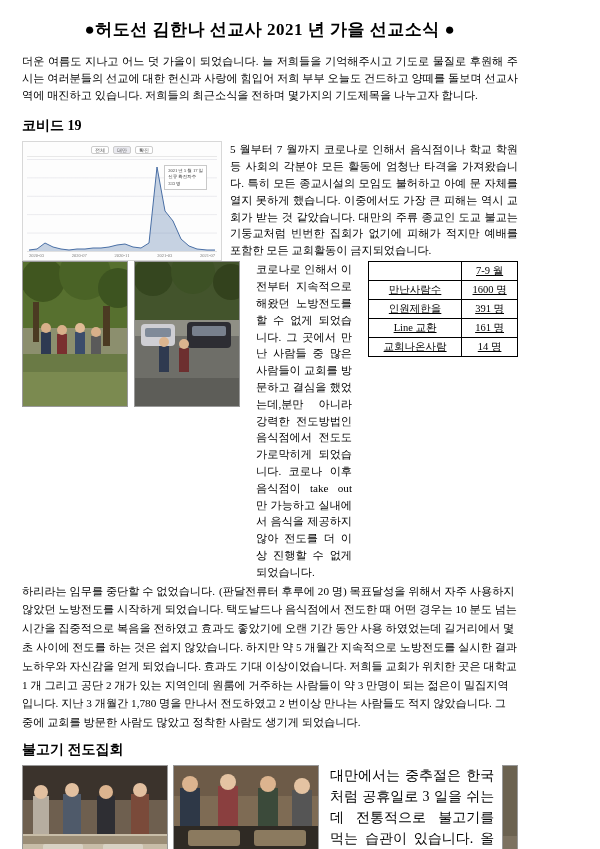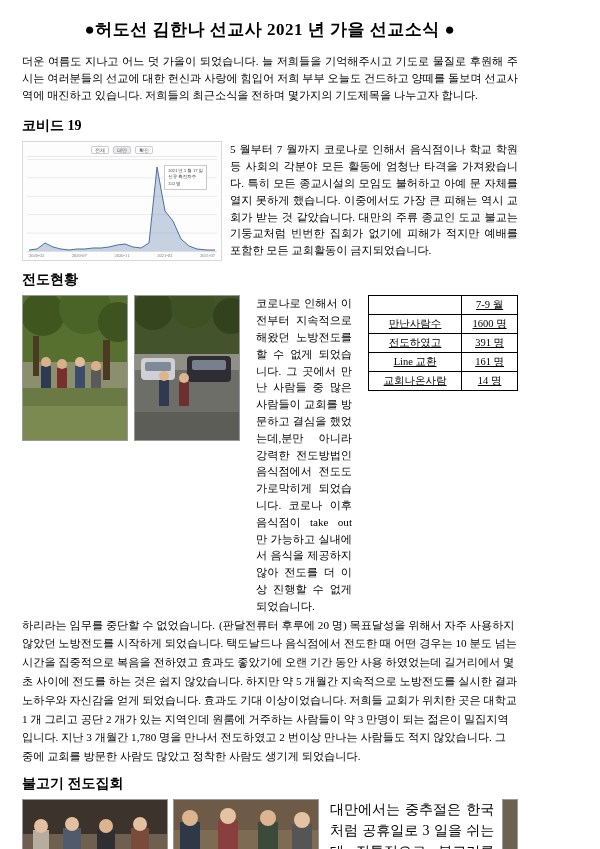--- a/index.html
+++ b/index.html
@@ -187,21 +187,20 @@
         <span>2020-07</span>
         <span>2020-11</span>
         <span>2021-03</span>
         <span>2021-07</span>
       </div>
     </div>
     <div class="covid-text para">5 월부터 7 월까지 코로나로 인해서 음식점이나 학교 학원등 사회의 각분야 모든 활동에 엄청난 타격을 가져왔습니다. 특히 모든 종교시설의 모임도 불허하고 아예 문 자체를 열지 못하게 했습니다. 이중에서도 가장 큰 피해는 역시 교회가 받는 것 같았습니다. 대만의 주류 종교인 도교 불교는 기둥교처럼 빈번한 집회가 없기에 피해가 적지만 예배를 포함한 모든 교회활동이 금지되었습니다.</div>
   </div>
 
 
-  <div class="section-title">전도현황</div>
 
   <div class="ev-top">
     <div class="ev-photos">
       <div class="photo p1">
         <svg width="106" height="146" viewBox="0 0 106 146">
           <rect width="106" height="146" fill="#6f7c4a"></rect>
           <rect y="0" width="106" height="70" fill="#57702f"></rect>
           <circle cx="20" cy="18" r="22" fill="#40561f"></circle>
           <circle cx="62" cy="12" r="26" fill="#4a6326"></circle>
           <circle cx="95" cy="26" r="20" fill="#3d5420"></circle>
@@ -249,21 +248,21 @@
         <tbody>
             <tr>
           <td class="blank"></td>
           <td>7-9 월</td>
         </tr>
         <tr>
           <td class="label">만난사람수</td>
           <td>1600 명</td>
         </tr>
         <tr>
-          <td class="label">전도하였고</td>
+          <td class="label">인원제한을</td>
           <td>391 명</td>
         </tr>
         <tr>
           <td class="label">Line 교환</td>
           <td>161 명</td>
         </tr>
         <tr>
           <td class="label">교회나온사람</td>
           <td>14 명</td>
         </tr>

